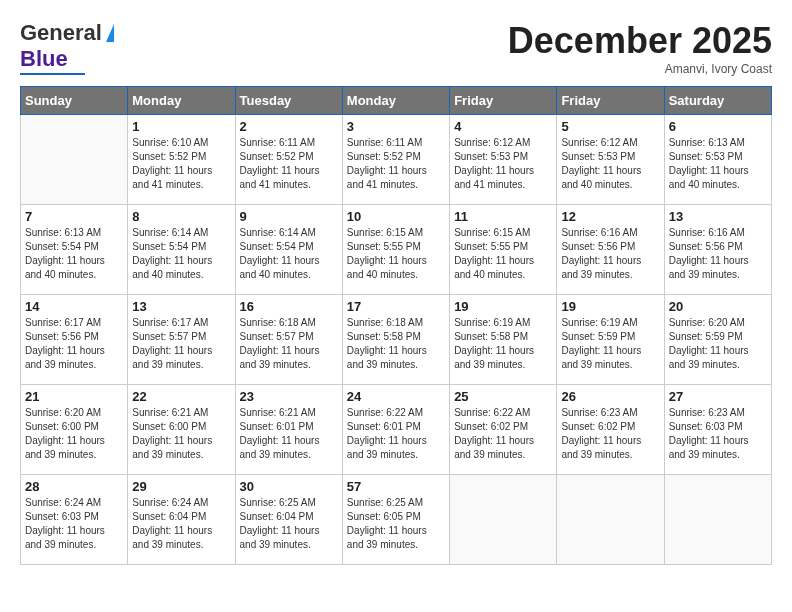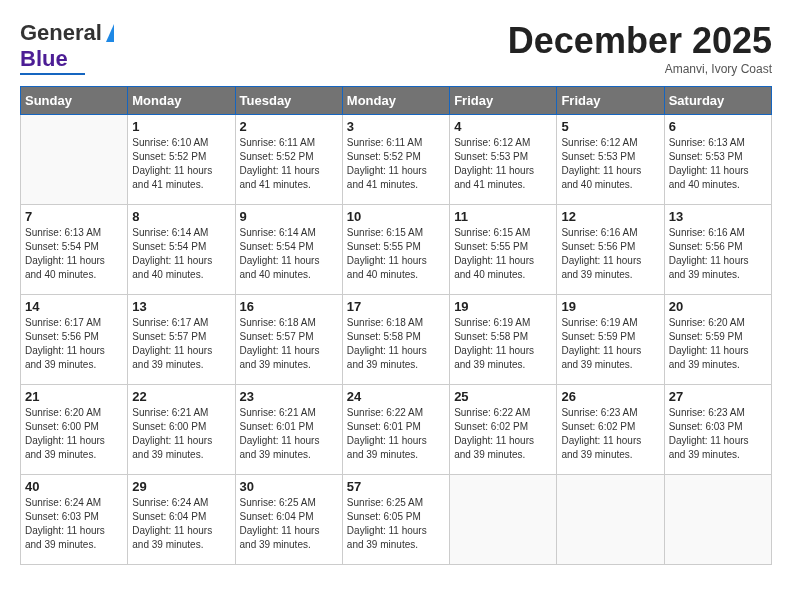--- a/index.html
+++ b/index.html
@@ -215,21 +215,21 @@
           <div class="day-number">26</div>
           <div class="day-info">Sunrise: 6:23 AM<br>Sunset: 6:02 PM<br>Daylight: 11 hours and 39 minutes.</div>
         </td>
         <td>
           <div class="day-number">27</div>
           <div class="day-info">Sunrise: 6:23 AM<br>Sunset: 6:03 PM<br>Daylight: 11 hours and 39 minutes.</div>
         </td>
       </tr>
       <tr>
         <td>
-          <div class="day-number">40</div>
+          <div class="day-number">28</div>
           <div class="day-info">Sunrise: 6:24 AM<br>Sunset: 6:03 PM<br>Daylight: 11 hours and 39 minutes.</div>
         </td>
         <td>
           <div class="day-number">29</div>
           <div class="day-info">Sunrise: 6:24 AM<br>Sunset: 6:04 PM<br>Daylight: 11 hours and 39 minutes.</div>
         </td>
         <td>
           <div class="day-number">30</div>
           <div class="day-info">Sunrise: 6:25 AM<br>Sunset: 6:04 PM<br>Daylight: 11 hours and 39 minutes.</div>
         </td>

